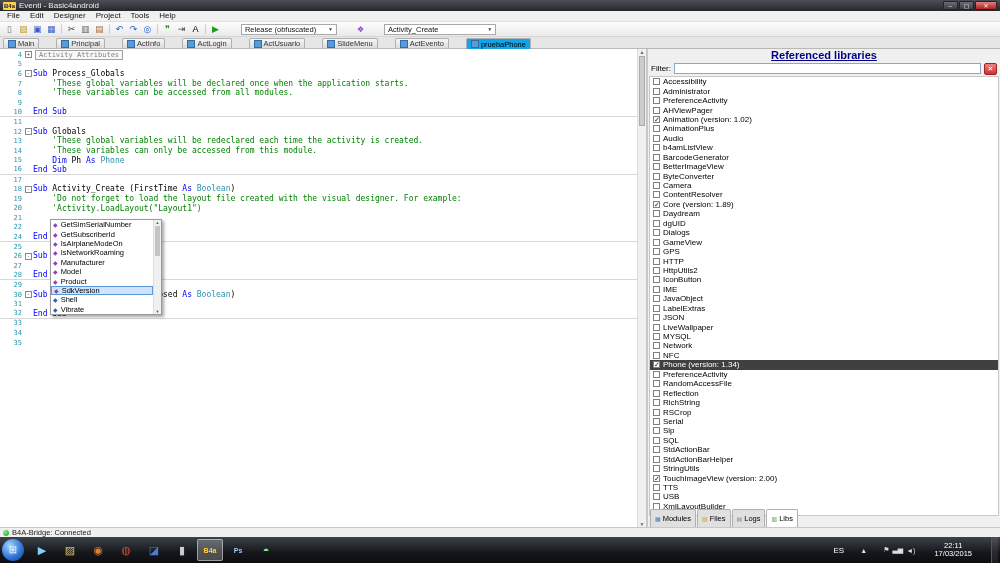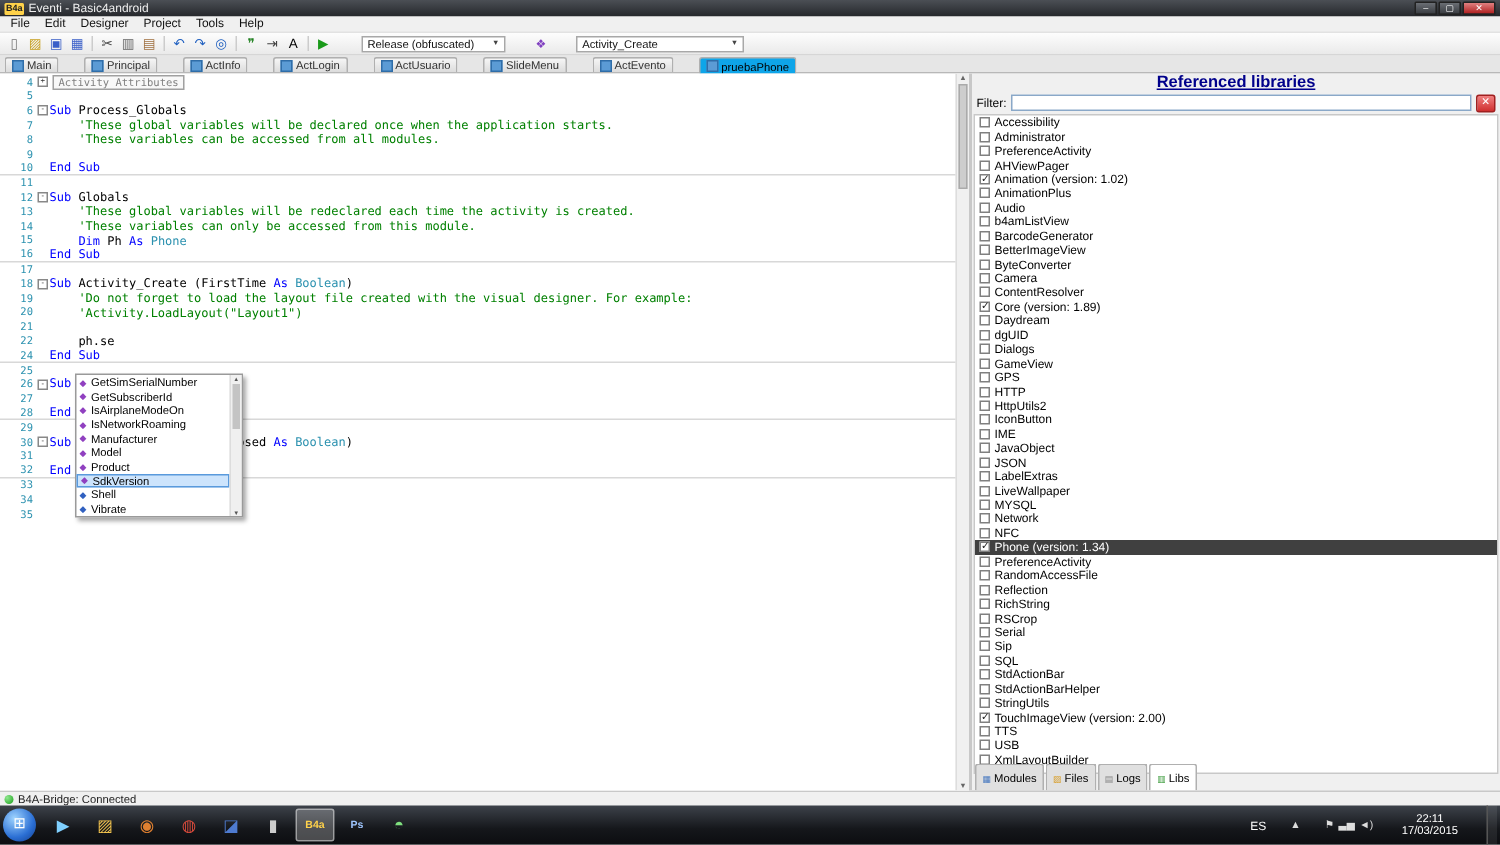--- a/index.html
+++ b/index.html
@@ -44,21 +44,21 @@
   .fold-col{width:9px;flex:none;display:flex;align-items:center;justify-content:center}
   .fold-box{width:7px;height:7px;border:1px solid #888;background:#fff;color:#333;font:5px/5px "DejaVu Sans Mono",monospace;text-align:center;box-sizing:border-box}
   .code-text{font:8px/9.6px "DejaVu Sans Mono",monospace;white-space:pre;tab-size:4;color:#000}
   .kw{color:#0000ff}.typ{color:#2b91af}.com{color:#008000}.txt{color:#000}
   .region-box{display:inline-block;border:1px solid #a0a0a0;color:#808080;background:#f8f8f8;font:7px/8px "DejaVu Sans Mono",monospace;padding:0 3px;margin-left:2px}
 
   .editor-scrollbar{position:absolute;top:0;right:0;bottom:0;width:8px;background:#f0f0f0;border-left:1px solid #ddd;display:flex;flex-direction:column;align-items:center;font-size:5px;color:#666}
   .sb-thumb{width:6px;height:70px;background:#cdcdcd;border:1px solid #aaa;margin-top:1px;box-sizing:border-box}
 
   
-  .autocomplete{position:absolute;left:50px;top:200px;width:110px;background:#fff;border:1px solid #9a9a9a;box-shadow:2px 2px 3px rgba(0,0,0,.35);display:flex;z-index:5}
+  .autocomplete{position:absolute;left:50px;top:170px;width:110px;background:#fff;border:1px solid #9a9a9a;box-shadow:2px 2px 3px rgba(0,0,0,.35);display:flex;z-index:5}
   .ac-items{flex:1}
   .ac-item{display:flex;align-items:center;gap:3px;height:9.4px;font-size:7.5px;padding:0 2px;color:#000;box-sizing:border-box}
   .ac-item.selected{background:#cde4fc;border:1px solid #5a9adc}
   .ac-icon{font-size:6px}
   .ac-scroll{width:7px;background:#f0f0f0;border-left:1px solid #ddd;display:flex;flex-direction:column;align-items:center;font-size:4px;color:#555}
   .ac-thumb{width:5px;height:30px;background:#c4c4c4;margin-top:1px}
 
   
   .rightpanel{width:352px;flex:none;display:flex;flex-direction:column;background:#f0f0f0;min-height:0}
   .panel-header{height:12px;line-height:12px;text-align:center;font-size:11px;font-weight:bold;color:#00008b;text-decoration:underline;flex:none}
@@ -505,25 +505,25 @@
           <div class="lib-item">
             <span class="checkbox"></span>
             <span>IME</span>
           </div>
           <div class="lib-item">
             <span class="checkbox"></span>
             <span>JavaObject</span>
           </div>
           <div class="lib-item">
             <span class="checkbox"></span>
+            <span>LabelExtras</span>
+          </div>
+          <div class="lib-item">
+            <span class="checkbox"></span>
             <span>JSON</span>
-          </div>
-          <div class="lib-item">
-            <span class="checkbox"></span>
-            <span>LabelExtras</span>
           </div>
           <div class="lib-item">
             <span class="checkbox"></span>
             <span>LiveWallpaper</span>
           </div>
           <div class="lib-item">
             <span class="checkbox"></span>
             <span>MYSQL</span>
           </div>
           <div class="lib-item">

